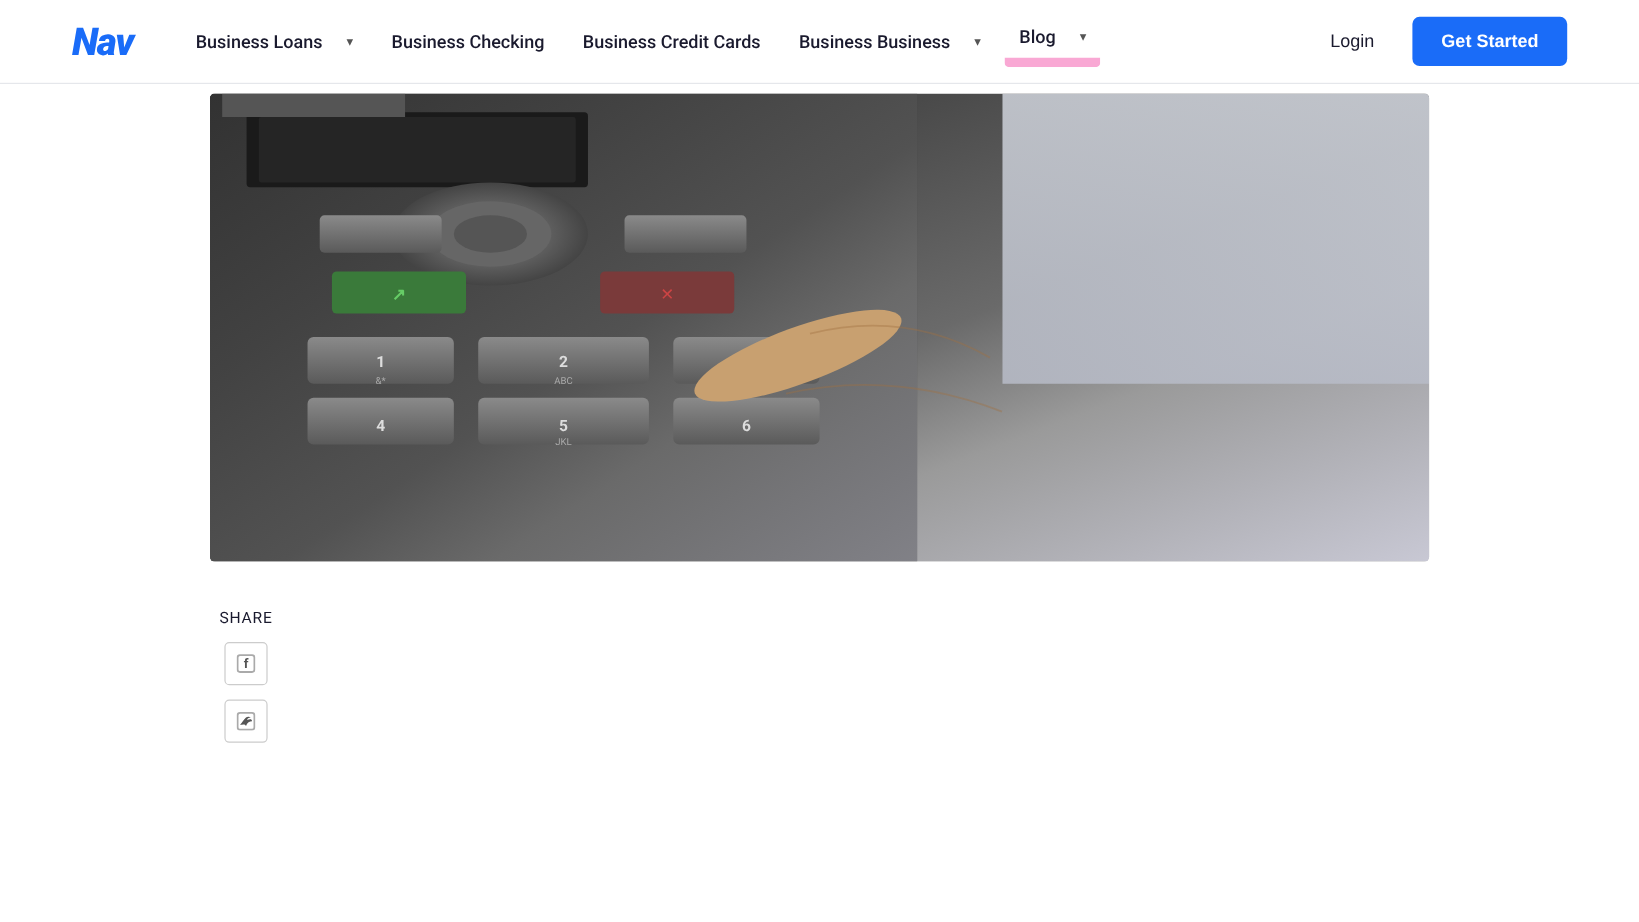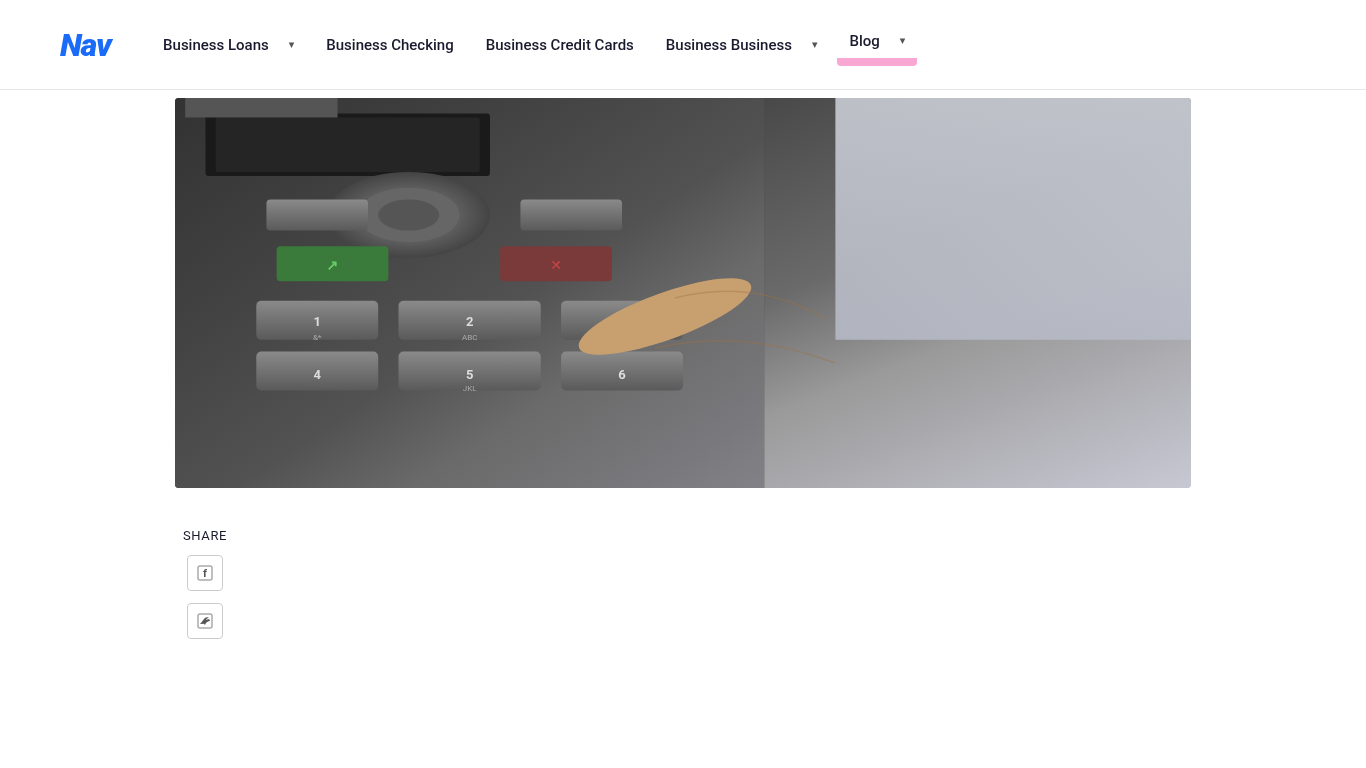--- a/index.html
+++ b/index.html
@@ -14,21 +14,21 @@
       width: 1366px;
       min-height: 768px;
       overflow-x: hidden;
     }
 
     
     header {
       display: flex;
       align-items: center;
       padding: 0 60px;
-      height: 90px;
+      height: 70px;
       background: #ffffff;
       border-bottom: 1px solid #e5e7eb;
       position: relative;
       z-index: 10;
     }
 
     .logo {
       font-size: 32px;
       font-weight: 900;
       color: #1a6cf8;
@@ -207,20 +207,24 @@
     <a class="nav-item">
       <span>Business Business</span>
       <span class="chevron">▾</span>
     </a>
     <a class="nav-item active">
       <span>Blog</span>
       <span class="chevron">▾</span>
     </a>
   </nav>
 
+  <div class="nav-actions">
+    <button class="login-btn">Login</button>
+    <button class="get-started-btn">Get Started</button>
+  </div>
 </header>
 
 <div class="hero-image-container">
   <div class="hero-image">
     <svg width="100%" height="100%" xmlns="http://www.w3.org/2000/svg">
       <defs>
         <linearGradient id="bg" x1="0%" y1="0%" x2="100%" y2="100%">
           <stop offset="0%" style="stop-color:#2a2a2a"></stop>
           <stop offset="30%" style="stop-color:#4a4a4a"></stop>
           <stop offset="55%" style="stop-color:#6a6a6a"></stop>

